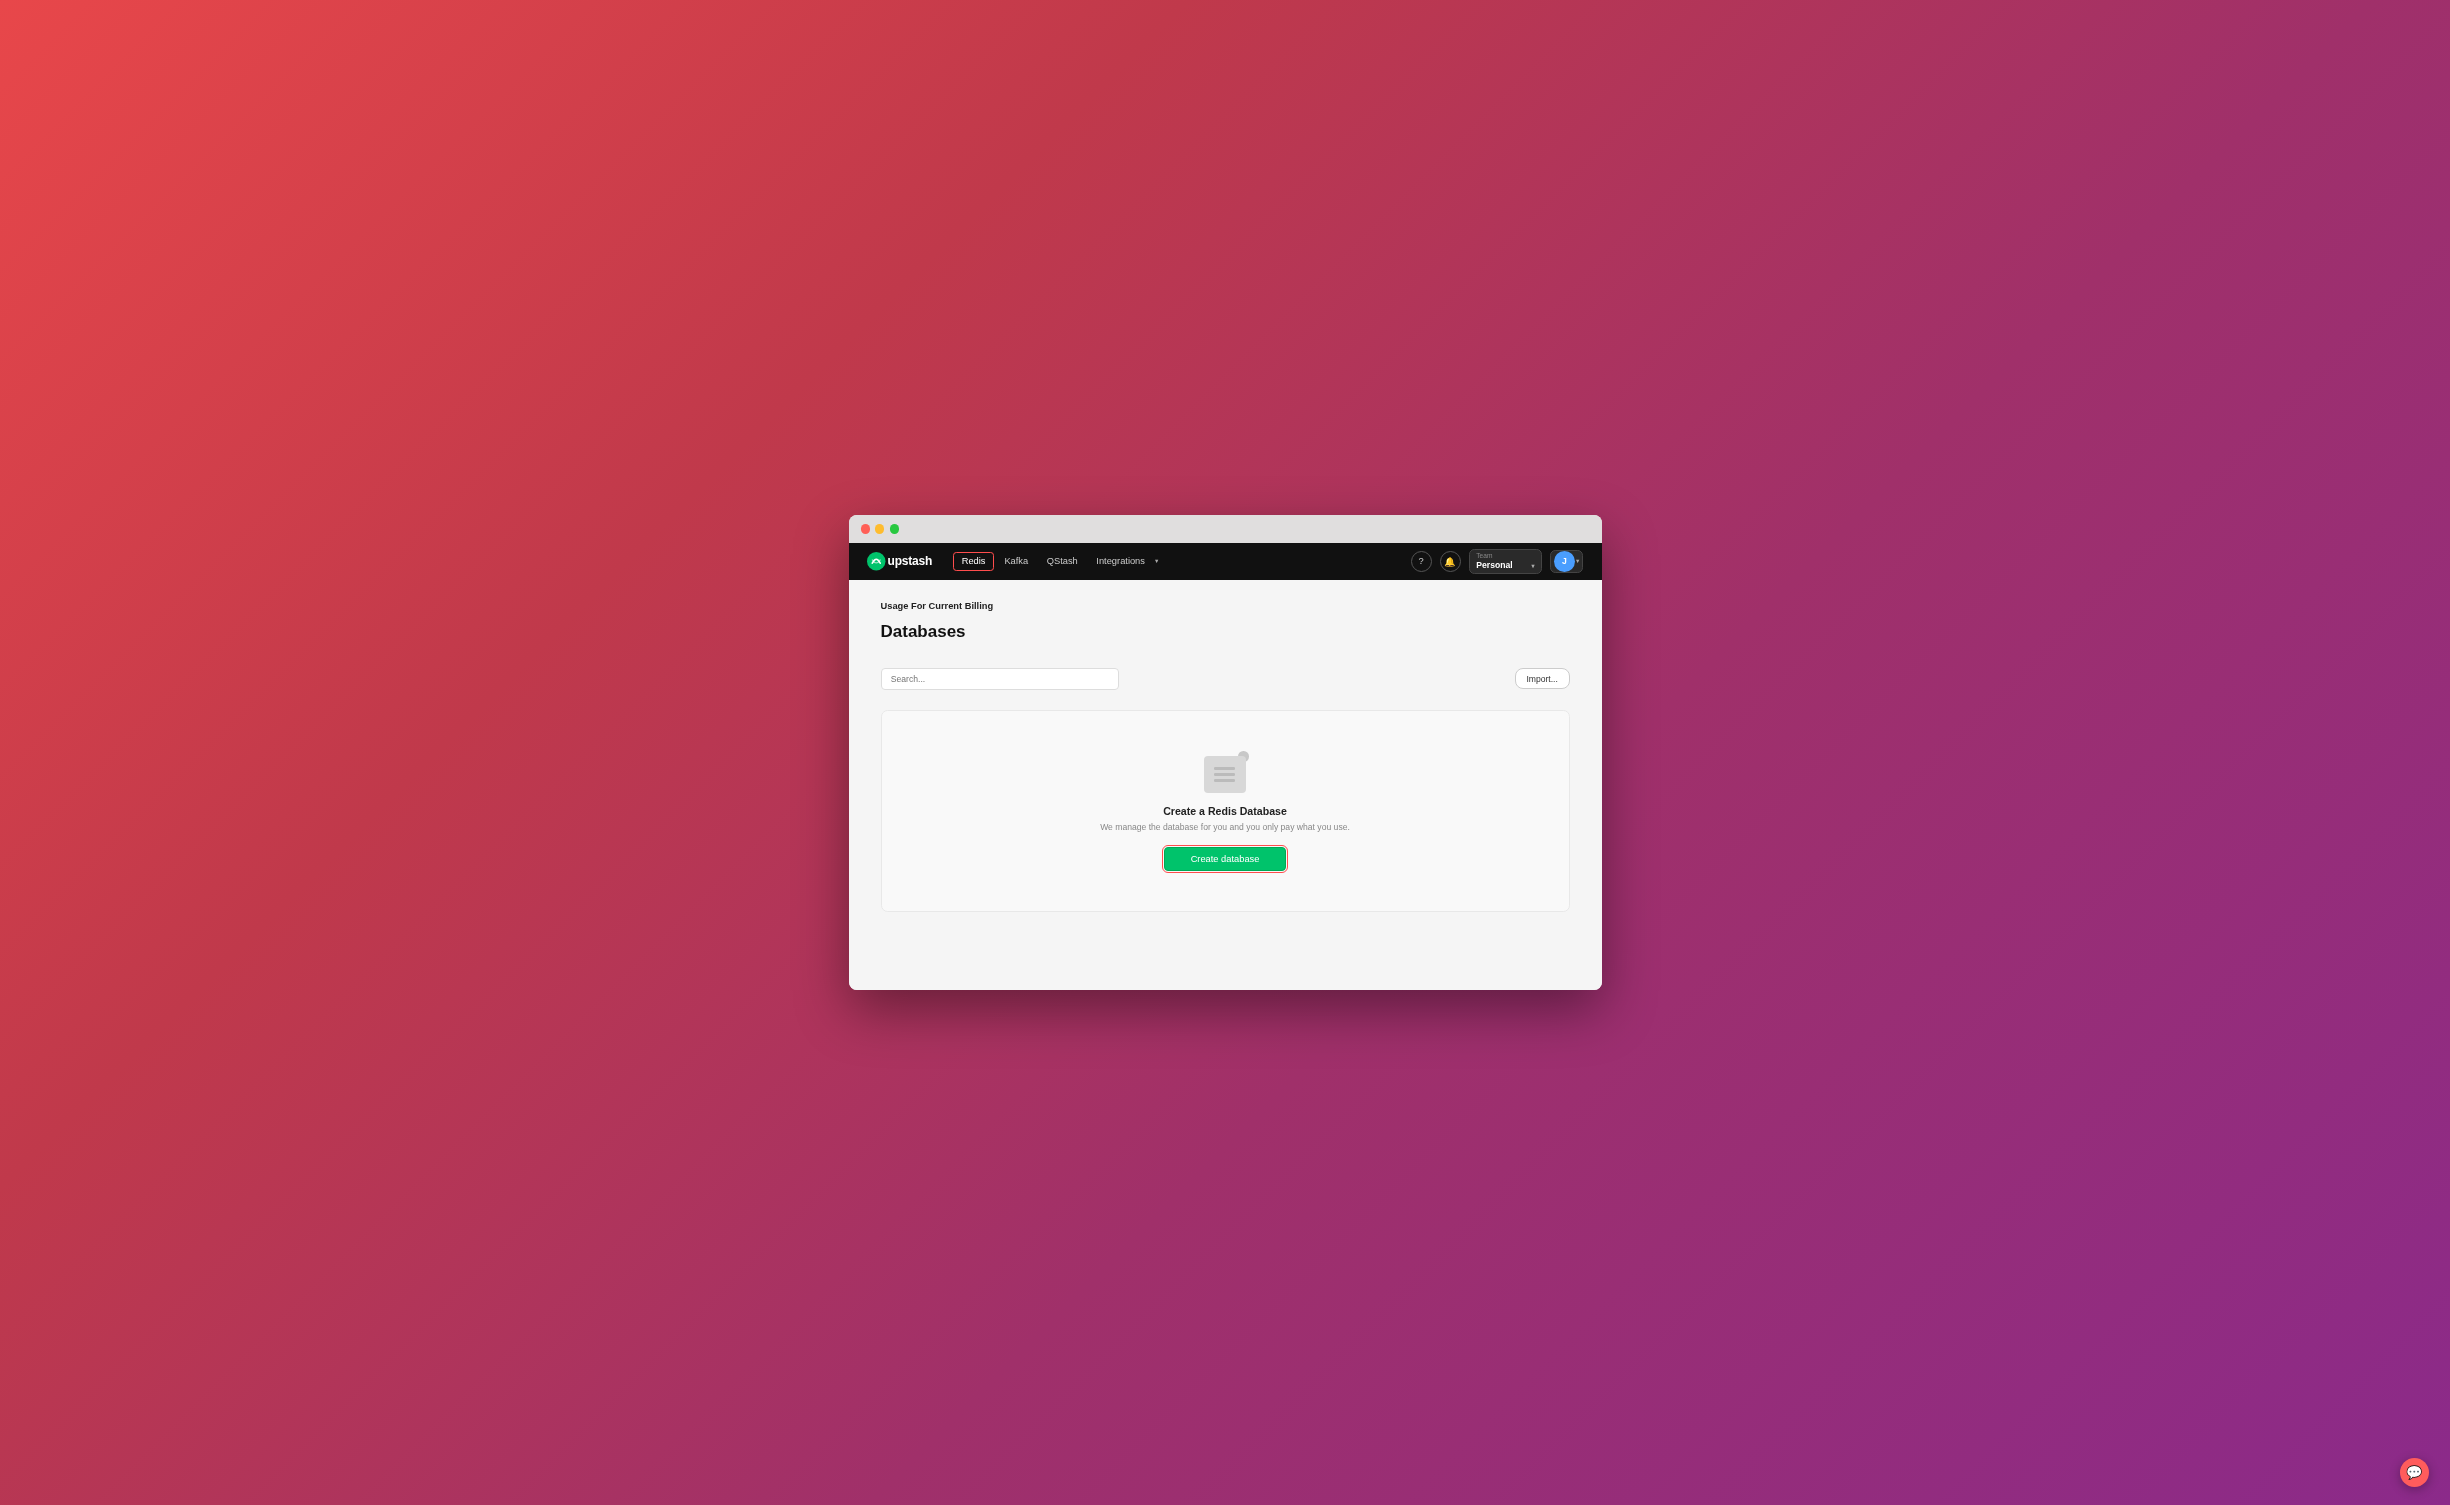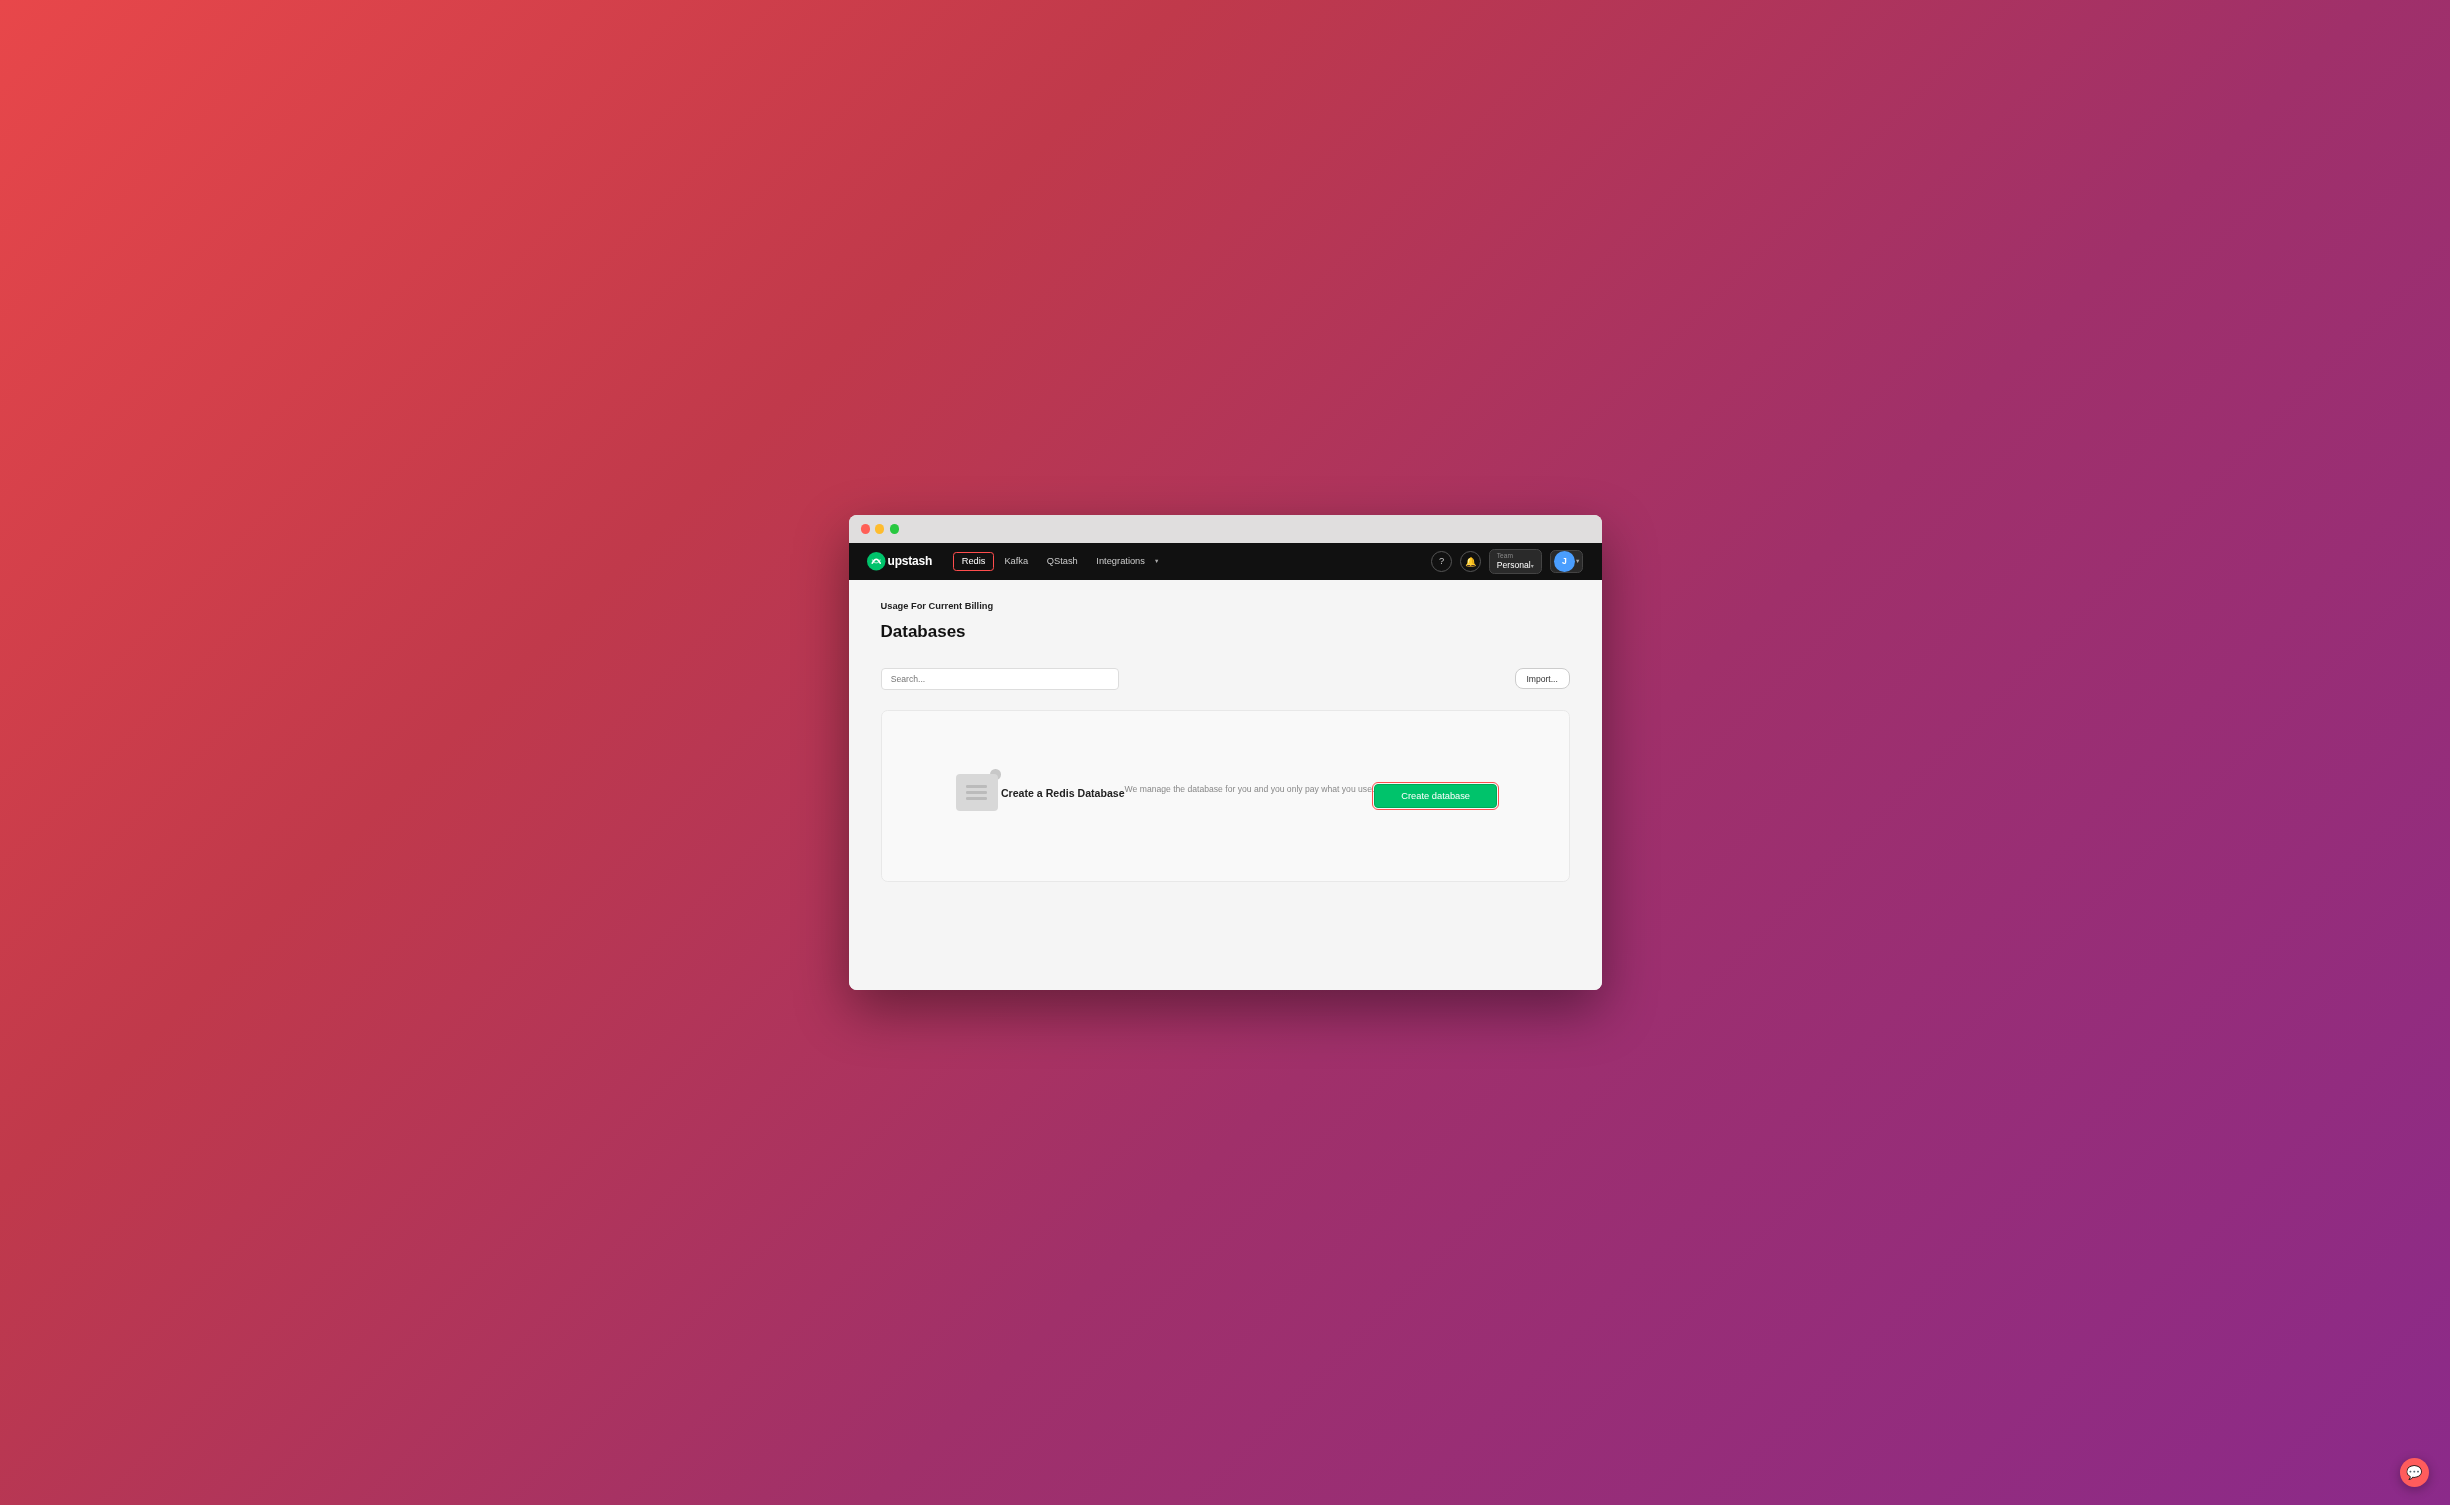--- a/index.html
+++ b/index.html
@@ -133,24 +133,24 @@
 
     .team-label {
       color: #888;
       font-size: 6.6px;
       line-height: 1.2;
     }
 
     .team-name {
       color: #ffffff;
       font-size: 8.6px;
-      font-weight: 400;
-      display: flex;
-      align-items: center;
-      gap: 0;
+      font-weight: 700;
+      display: flex;
+      align-items: center;
+      gap: 19px;
       text-align: center;
     }
 
     .avatar-btn {
       width: 21px;
       height: 21px;
       border-radius: 50%;
       background: #4a9eff;
       display: flex;
       align-items: center;
@@ -256,21 +256,21 @@
       cursor: pointer;
     }
 
     
     .empty-state-box {
       background: #f9f9f9;
       border: 0.7px solid #e8e8e8;
       border-radius: 6.6px;
       padding: 40px 13.2px;
       display: flex;
-      flex-direction: row;
+      flex-direction: column;
       align-items: center;
       justify-content: center;
       min-height: 172px;
     }
 
     .db-icon-wrap {
       position: relative;
       width: 48px;
       height: 42px;
       margin-bottom: 12px;

